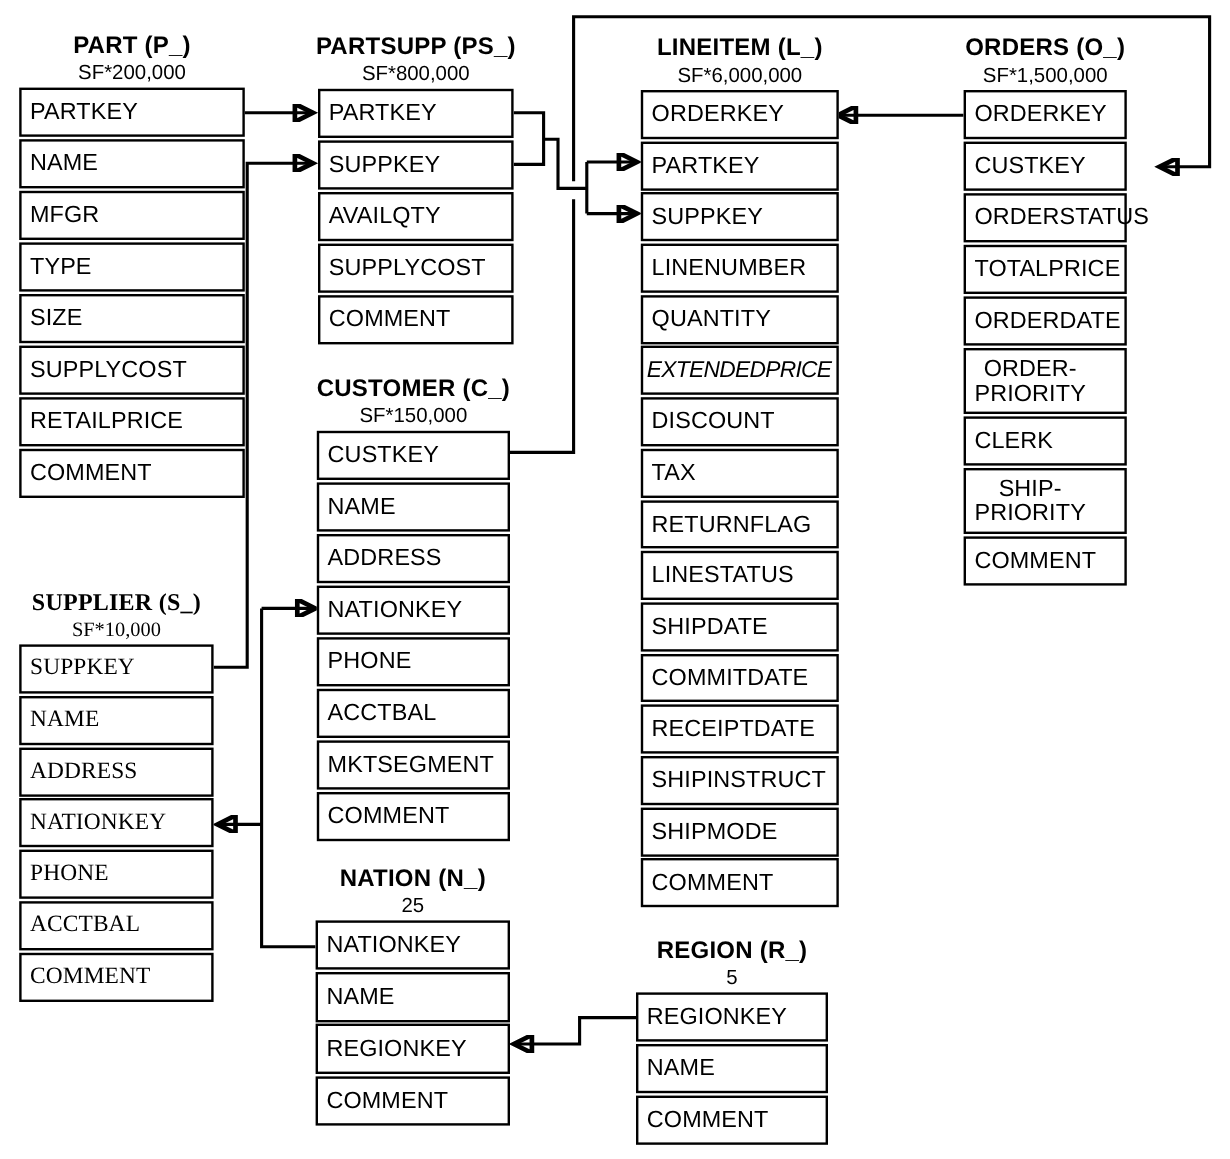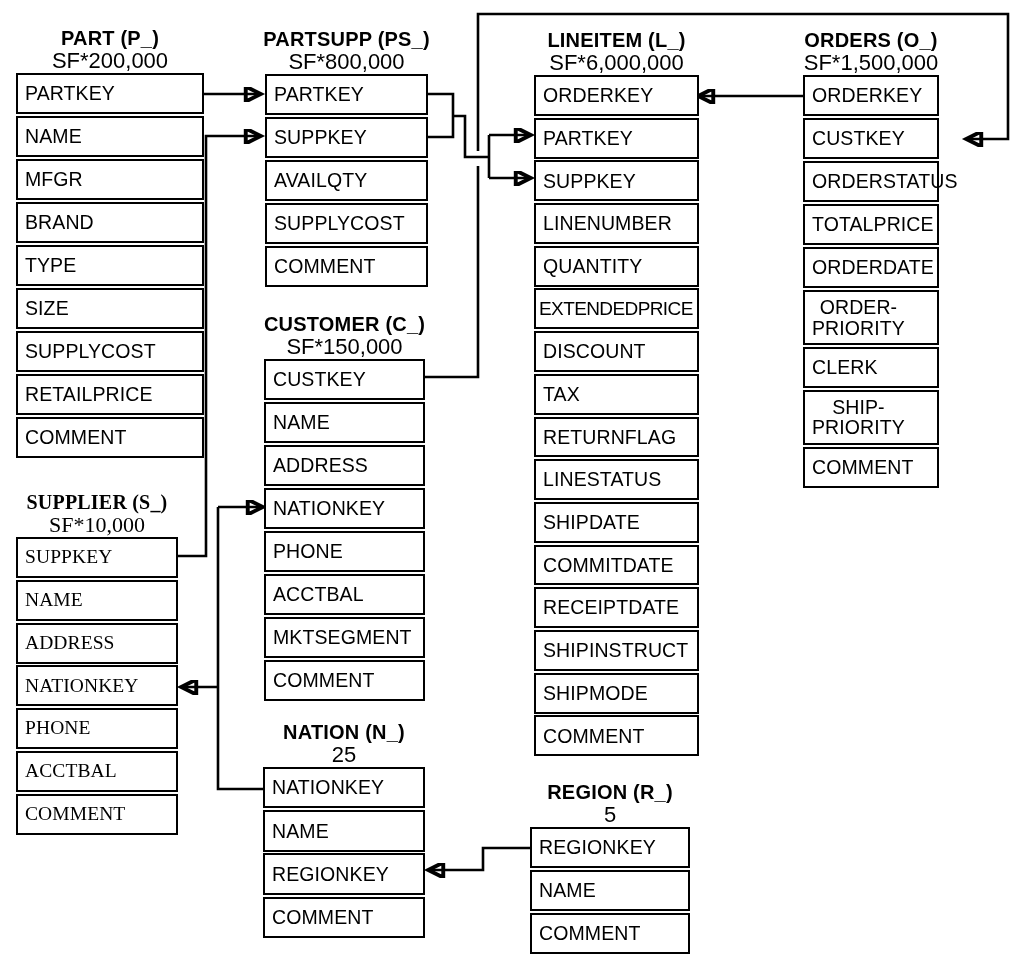--- a/index.html
+++ b/index.html
@@ -4,28 +4,28 @@
 <style>
   html,body{margin:0;padding:0;background:var(--bg,#fff);}
   .canvas{position:relative;width:1025px;height:966px;overflow:hidden;
           background:var(--bg,#fff);color:var(--ink,#000);
           font-family:"Liberation Sans","DejaVu Sans",sans-serif;}
   .wires{position:absolute;left:0;top:0;}
   .wires path{stroke:var(--line,#000);stroke-width:2.6;fill:none;}
   .tbl{position:absolute;}
   .hd{height:46px;display:flex;flex-direction:column;align-items:center;justify-content:flex-start;}
   .ttl{font-weight:bold;font-size:20px;line-height:23px;white-space:nowrap;letter-spacing:0.2px;}
-  .sub{font-size:22px;line-height:22px;white-space:nowrap;}
+  .sub{font-size:17px;line-height:22px;white-space:nowrap;}
   .rows{width:100%;}
   .row{box-sizing:border-box;height:var(--rh,41px);border:2.6px solid var(--line,#000);
        margin-bottom:1.8px;display:flex;align-items:center;padding-left:7px;background:#fff;}
   .row.tall{height:var(--rt,55px);}
   .lbl{font-size:19.5px;line-height:20.5px;white-space:pre-line;letter-spacing:0.1px;}
   .row.tight{padding-left:3px;}
-  .row.tight .lbl{font-size:19px;letter-spacing:-0.6px;}
+  .row.tight .lbl{font-size:19px;letter-spacing:-0.6px;font-style:italic;}
 </style>
 </head>
 <body>
 
 <div class="canvas">
 
   <svg class="wires" width="1025" height="966" viewBox="0 0 1025 966">
     <defs>
       <marker id="arr" viewBox="0 0 10 10" refX="9.5" refY="5" markerWidth="26" markerHeight="15" markerUnits="userSpaceOnUse" orient="auto">
         <path d="M0,0 L10,5 L0,10 z" fill="#000000"></path>
@@ -54,23 +54,20 @@
         <div class="row">
           <span class="lbl">PARTKEY</span>
         </div>
         <div class="row">
           <span class="lbl">NAME</span>
         </div>
         <div class="row">
           <span class="lbl">MFGR</span>
         </div>
         <div class="row">
-          <span class="lbl">BRAND</span>
-        </div>
-        <div class="row">
           <span class="lbl">TYPE</span>
         </div>
         <div class="row">
           <span class="lbl">SIZE</span>
         </div>
         <div class="row">
           <span class="lbl">SUPPLYCOST</span>
         </div>
         <div class="row">
           <span class="lbl">RETAILPRICE</span>

